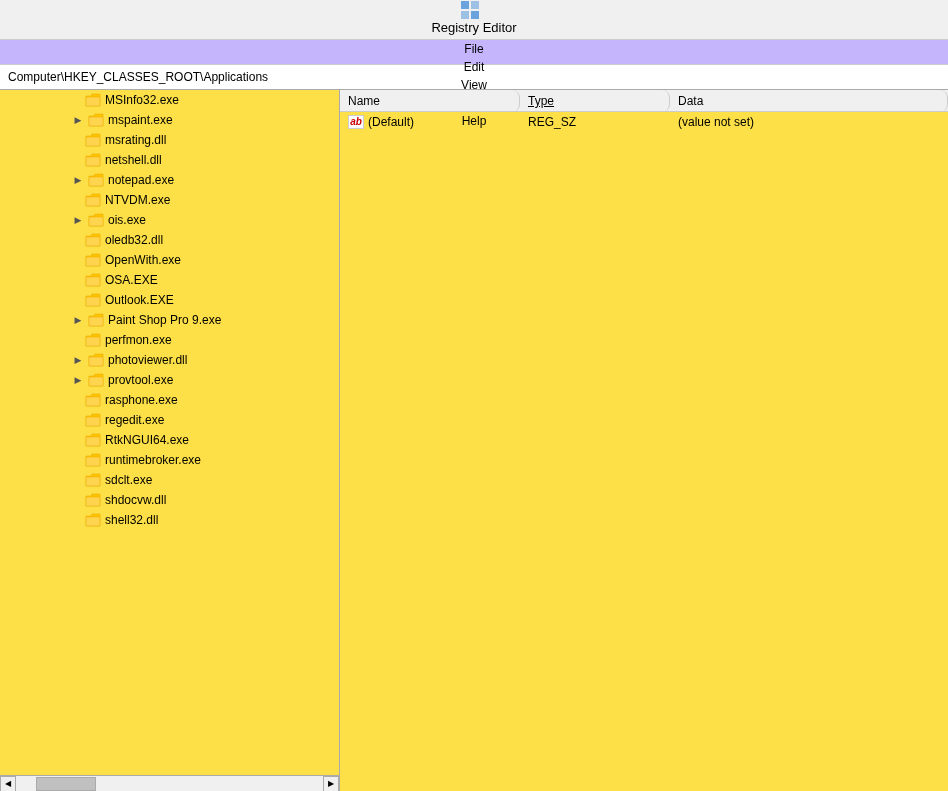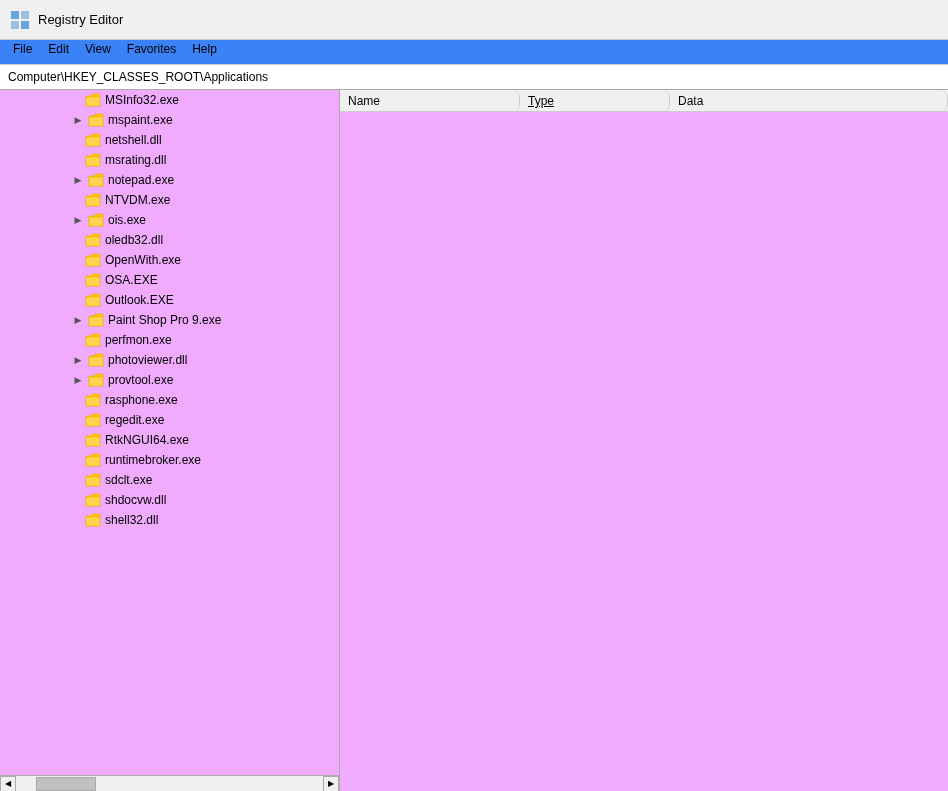--- a/index.html
+++ b/index.html
@@ -11,62 +11,64 @@
       height: 791px;
       overflow: hidden;
     }
     .title-bar {
       background: #f0f0f0;
       height: 40px;
       display: flex;
       align-items: center;
       padding: 0 10px;
       border-bottom: 1px solid #ccc;
+      flex-direction: column;
     }
     .title-bar-icon {
       width: 20px;
       height: 20px;
       margin-right: 8px;
       display: flex;
       align-items: center;
       justify-content: center;
     }
     .title-bar-text {
       font-size: 13px;
       font-weight: normal;
       color: #000;
     }
     .menu-bar {
-      background: #3b82f6;
+      background: #c4b5fd;
       height: 25px;
       display: flex;
-      align-items: flex-start;
+      align-items: center;
       padding: 0 5px;
       border-bottom: 1px solid #ccc;
+      flex-direction: column;
     }
     .menu-item {
       padding: 2px 8px;
       cursor: pointer;
       font-size: 12px;
       color: #000;
     }
     .address-bar {
       background: #fff;
       height: 25px;
       display: flex;
       align-items: center;
       padding: 0 8px;
       border-bottom: 1px solid #aaa;
       font-size: 12px;
       color: #000;
     }
     .main-content {
       display: flex;
       height: calc(791px - 90px);
-      background: #f0abfc;
+      background: #fde047;
     }
     .tree-panel {
       width: 340px;
       min-width: 340px;
       border-right: 1px solid #aaa;
       overflow: hidden;
       position: relative;
       display: flex;
       flex-direction: column;
     }
@@ -265,30 +267,30 @@
           </span>
         <span class="item-label">mspaint.exe</span>
       </div>
       <div class="tree-item">
         <span class="folder-icon">
             <svg width="16" height="14" viewBox="0 0 16 14">
     <path d="M1,3 L6,3 L7,1 L15,1 L15,13 L1,13 Z" fill="#FFC300" stroke="#e8a800" stroke-width="0.5"></path>
     <path d="M1,4 L15,4 L15,13 L1,13 Z" fill="#FFD54F" stroke="#e8a800" stroke-width="0.5"></path>
   </svg>
           </span>
+        <span class="item-label">msrating.dll</span>
+      </div>
+      <div class="tree-item">
+        <span class="folder-icon">
+            <svg width="16" height="14" viewBox="0 0 16 14">
+    <path d="M1,3 L6,3 L7,1 L15,1 L15,13 L1,13 Z" fill="#FFC300" stroke="#e8a800" stroke-width="0.5"></path>
+    <path d="M1,4 L15,4 L15,13 L1,13 Z" fill="#FFD54F" stroke="#e8a800" stroke-width="0.5"></path>
+  </svg>
+          </span>
         <span class="item-label">netshell.dll</span>
-      </div>
-      <div class="tree-item">
-        <span class="folder-icon">
-            <svg width="16" height="14" viewBox="0 0 16 14">
-    <path d="M1,3 L6,3 L7,1 L15,1 L15,13 L1,13 Z" fill="#FFC300" stroke="#e8a800" stroke-width="0.5"></path>
-    <path d="M1,4 L15,4 L15,13 L1,13 Z" fill="#FFD54F" stroke="#e8a800" stroke-width="0.5"></path>
-  </svg>
-          </span>
-        <span class="item-label">msrating.dll</span>
       </div>
       <div class="tree-item has-children">
         <span class="expand-icon">▶</span>
         <span class="folder-icon">
             <svg width="16" height="14" viewBox="0 0 16 14">
     <path d="M1,3 L6,3 L7,1 L15,1 L15,13 L1,13 Z" fill="#FFC300" stroke="#e8a800" stroke-width="0.5"></path>
     <path d="M1,4 L15,4 L15,13 L1,13 Z" fill="#FFD54F" stroke="#e8a800" stroke-width="0.5"></path>
   </svg>
           </span>
         <span class="item-label">notepad.exe</span>
@@ -460,14 +462,22 @@
       <div class="h-arrow">▶</div>
     </div>
   </div>
 
   <div class="detail-panel">
     <div class="detail-header">
       <div class="detail-col col-name">Name</div>
       <div class="detail-col col-type">Type</div>
       <div class="detail-col col-data">Data</div>
     </div>
+    <div class="detail-row">
+      <div class="detail-cell name-cell">
+        <span class="reg-icon">ab</span>
+        <span>(Default)</span>
+      </div>
+      <div class="detail-cell type-cell">REG_SZ</div>
+      <div class="detail-cell data-cell">(value not set)</div>
+    </div>
   </div>
 </div>
 
 </body></html>

